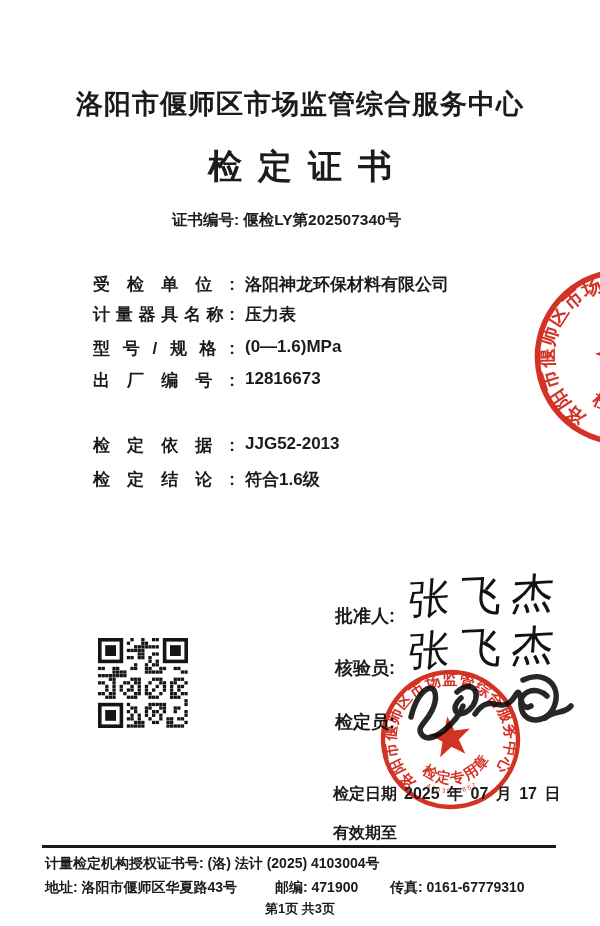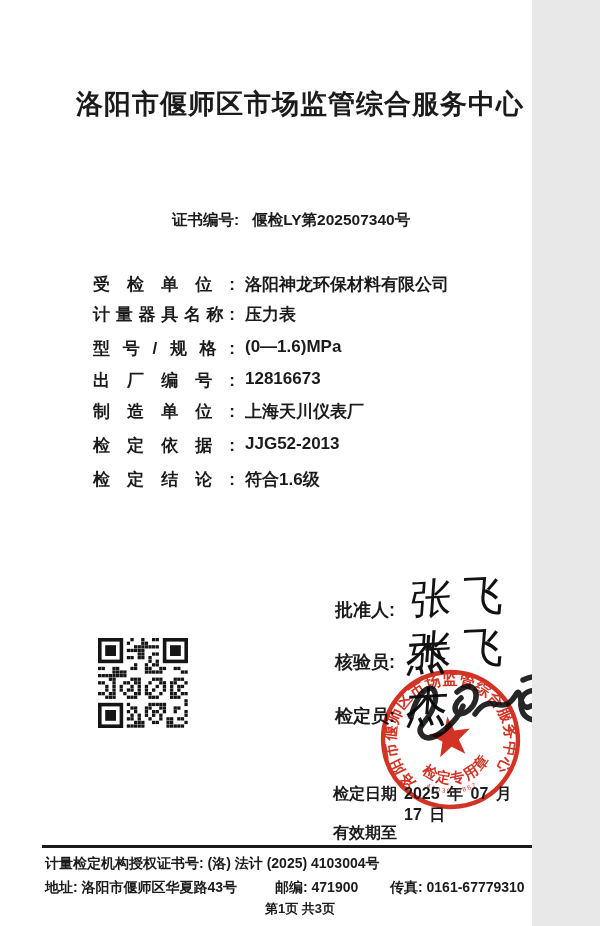--- a/index.html
+++ b/index.html
@@ -1,70 +1,67 @@
 <!DOCTYPE html>
 <html><head>
 <meta charset="utf-8">
 <style>
   html,body{margin:0;padding:0;background:#e8e8e8;}
-  .page{position:relative;width:532px;height:926px;background:#ffffff;overflow:hidden;
+  .page{position:relative;width:600px;height:926px;background:#ffffff;overflow:hidden;
         font-family:"Liberation Sans","DejaVu Sans",sans-serif;color:#1b1b1b;}
   .abs{position:absolute;}
   .org-title{top:86px;left:8px;width:584px;text-align:center;font-size:27px;font-weight:bold;letter-spacing:1px;}
   .doc-title{top:144px;left:8px;width:584px;text-align:center;font-size:34px;font-weight:bold;
              letter-spacing:16px;text-indent:16px;}
   .certno{top:210px;left:172px;font-size:15.5px;}
   .certno .lab{font-weight:bold;}
-  .certno .val{margin-left:13px;font-weight:600;}
+  .certno .val{margin-left:4px;font-weight:600;}
   .frow{left:93px;font-size:17px;white-space:nowrap;}
   .flabel{display:inline-block;width:142px;font-weight:bold;text-align:justify;text-align-last:justify;}
   .fvalue{position:absolute;left:152px;font-weight:600;}
-  .sig-label{font-size:18px;font-weight:bold;}
+  .sig-label{font-size:18px;font-weight:bold;margin-top:6px;}
   .sig-name{font-size:42px;letter-spacing:10px;color:#121212;
             transform:rotate(-3deg) skewX(-7deg);transform-origin:left center;
             font-family:"DejaVu Serif",serif;}
   .drow-label{font-size:16px;font-weight:bold;}
   .drow-value{font-size:16px;font-weight:bold;word-spacing:3px;}
   .rule{top:845px;left:42px;width:514px;height:2.5px;background:#1a1a1a;}
   .foot{font-size:14px;font-weight:bold;white-space:nowrap;}
   .pageinfo{top:900px;left:20px;width:560px;text-align:center;font-size:13px;font-weight:bold;}
   .stamp{mix-blend-mode:multiply;opacity:.93;}
   .scrawl{mix-blend-mode:multiply;}
   svg text{font-family:"Liberation Sans","DejaVu Sans",sans-serif;}
 </style>
 </head>
 <body>
 
 <div class="page">
 
   <div class="abs org-title">洛阳市偃师区市场监管综合服务中心</div>
+  <div class="abs doc-title">检定证书</div>
 
   <div class="abs certno">
     <span class="lab">证书编号:</span><span class="val">偃检LY第202507340号</span>
   </div>
 
   <div class="abs frow" style="top:273px">
     <span class="flabel">受检单位:</span>
     <span class="fvalue">洛阳神龙环保材料有限公司</span>
   </div>
   <div class="abs frow" style="top:303px">
     <span class="flabel">计量器具名称:</span>
     <span class="fvalue">压力表</span>
   </div>
   <div class="abs frow" style="top:337px">
     <span class="flabel">型号/规格:</span>
     <span class="fvalue">(0—1.6)MPa</span>
   </div>
   <div class="abs frow" style="top:369px">
     <span class="flabel">出厂编号:</span>
     <span class="fvalue">12816673</span>
-  </div>
-  <div class="abs frow" style="top:400px">
-    <span class="flabel">制造单位:</span>
-    <span class="fvalue">上海天川仪表厂</span>
   </div>
   <div class="abs frow" style="top:434px">
     <span class="flabel">检定依据:</span>
     <span class="fvalue">JJG52-2013</span>
   </div>
   <div class="abs frow" style="top:468px">
     <span class="flabel">检定结论:</span>
     <span class="fvalue">符合1.6级</span>
   </div>
 

